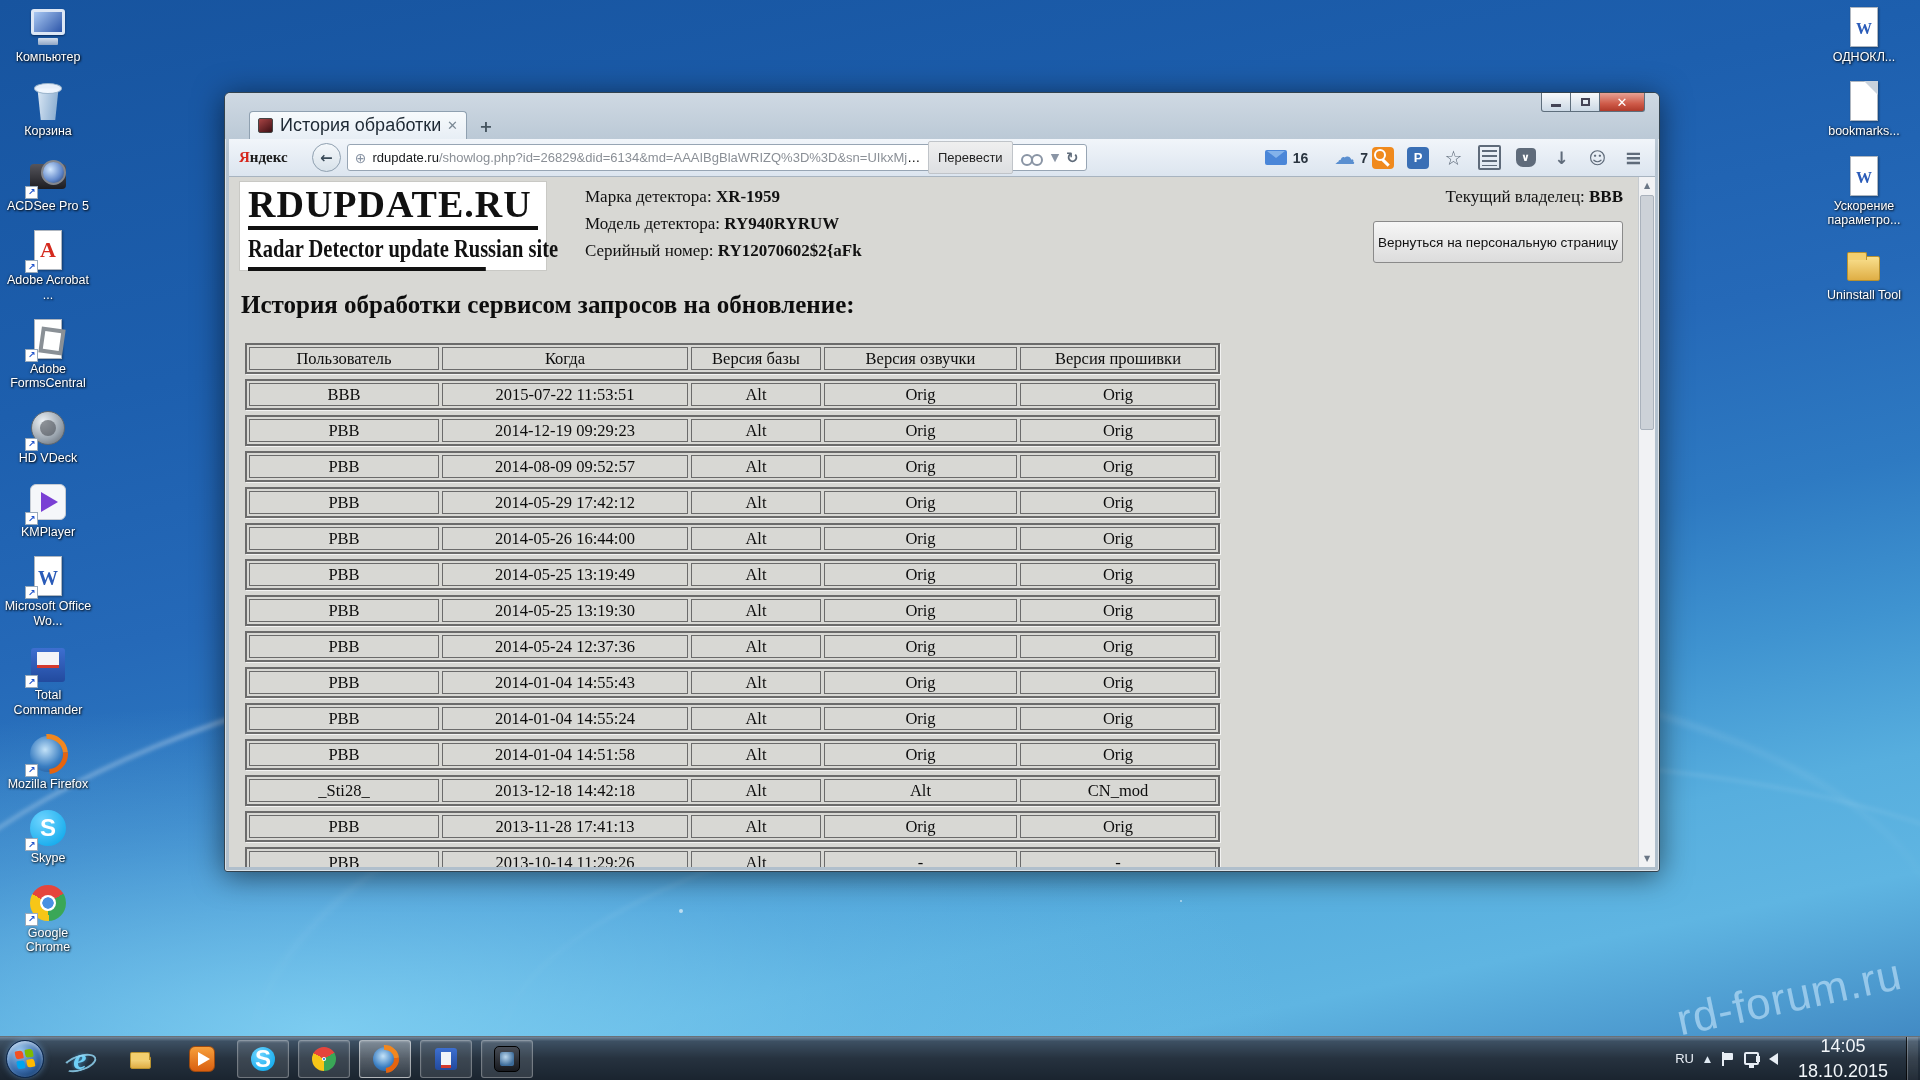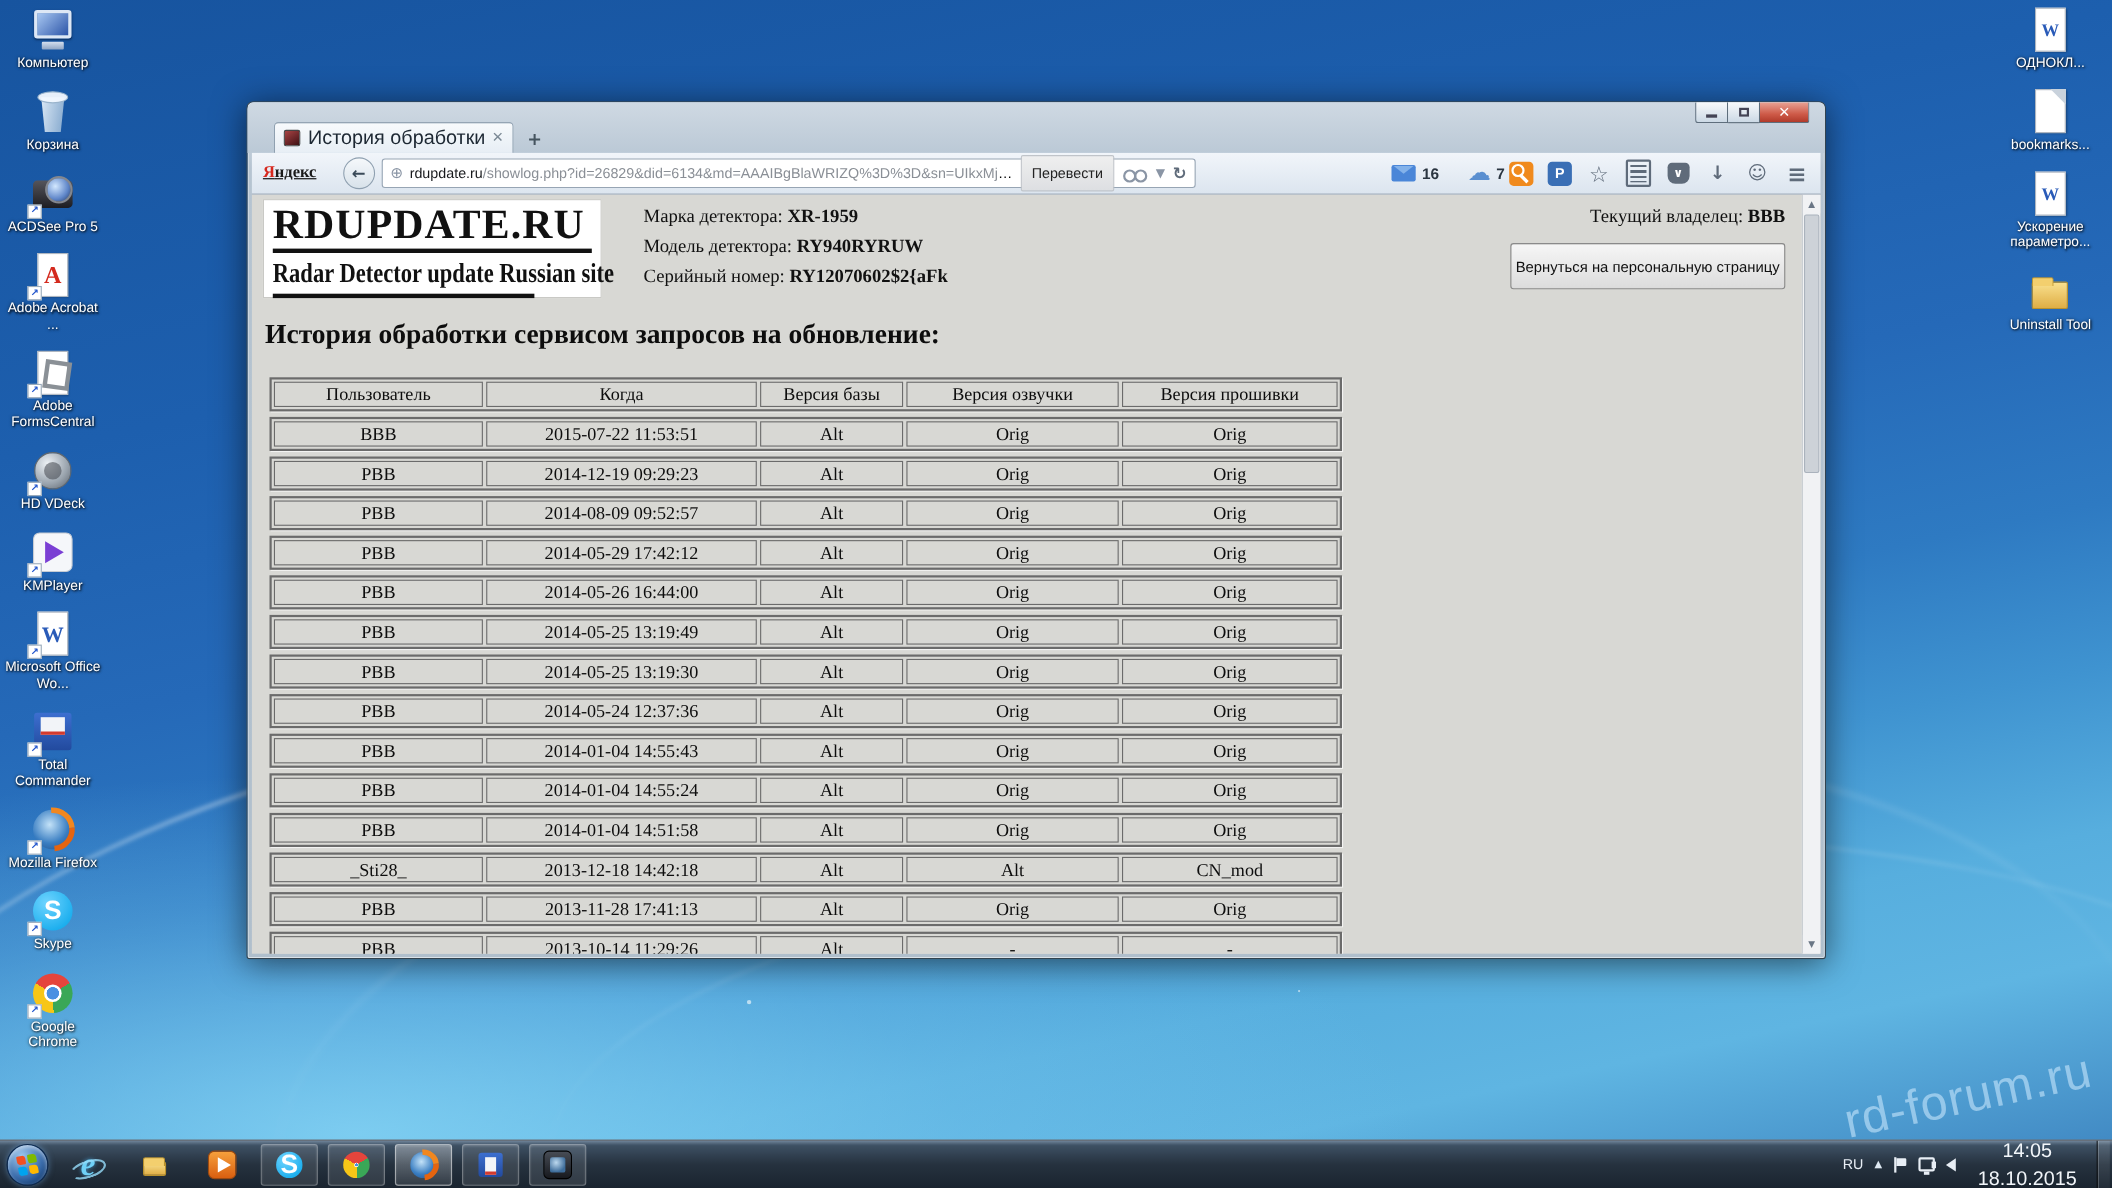--- a/index.html
+++ b/index.html
@@ -78,21 +78,21 @@
   .cap .box{width:9px;height:8px;border:2px solid #445;}
   .tab{position:absolute;left:24px;bottom:0;width:218px;height:28px;display:flex;align-items:center;gap:7px;padding:0 8px;
     background:linear-gradient(#f7fafc,#e7eef5);border:1px solid #8fa0b0;border-bottom:none;border-radius:4px 4px 0 0;}
   .favicon{width:15px;height:15px;border-radius:2px;background:linear-gradient(145deg,#a84444,#5e1f22 70%,#3a1214);border:1px solid #444;flex:none;}
   .tab-title{font-size:18px;color:#1d2833;flex:1;white-space:nowrap;overflow:hidden;}
   .tab-close{color:#7a8894;font:bold 13px "DejaVu Sans",sans-serif;}
   .newtab{position:absolute;left:252px;bottom:2px;width:26px;height:22px;display:flex;align-items:center;justify-content:center;
     color:#45545f;font:bold 16px "DejaVu Sans",sans-serif;border-radius:3px 3px 0 0;}
   .navbar{position:absolute;left:4px;right:4px;top:46px;height:38px;display:flex;align-items:center;padding:0 10px;
     background:linear-gradient(#f1f5fa,#dce5ef);border-bottom:1px solid #a8b4c0;}
-  .yandex{font:bold 15px "Liberation Serif",serif;margin-right:24px;width:54px;text-decoration:underline;}
+  .yandex{font:bold 15px "Liberation Serif",serif;margin-right:24px;width:54px;}
   .ya-first{color:#d6281e;} .ya-rest{color:#1a1a1a;}
   .back-btn{width:29px;height:29px;border-radius:50%;border:1px solid #8fa0b0;flex:none;
     background:linear-gradient(#f5f8fb,#d8e2ea);display:flex;align-items:center;justify-content:center;
     color:#3a4a58;font:bold 15px "DejaVu Sans",sans-serif;margin-right:6px;}
   .urlbar{width:740px;height:27px;background:#fff;border:1px solid #97a5b4;border-radius:3px;display:flex;align-items:center;padding:0 4px 0 7px;flex:none;}
   .site-icon{color:#8a95a5;font-size:14px;margin-right:6px;font-family:"DejaVu Sans",sans-serif;}
   .url-text{flex:1;font-size:13px;white-space:nowrap;overflow:hidden;text-overflow:ellipsis;}
   .url-text .host{color:#17191c;} .url-text .path{color:#8a8f96;}
   .translate{height:33px;padding:0 9px;border:1px solid #c0c4c9;border-radius:2px;background:linear-gradient(#efefef,#dddfe2);
     font:13px "Liberation Sans",sans-serif;color:#222;margin:0 6px;flex:none;}

